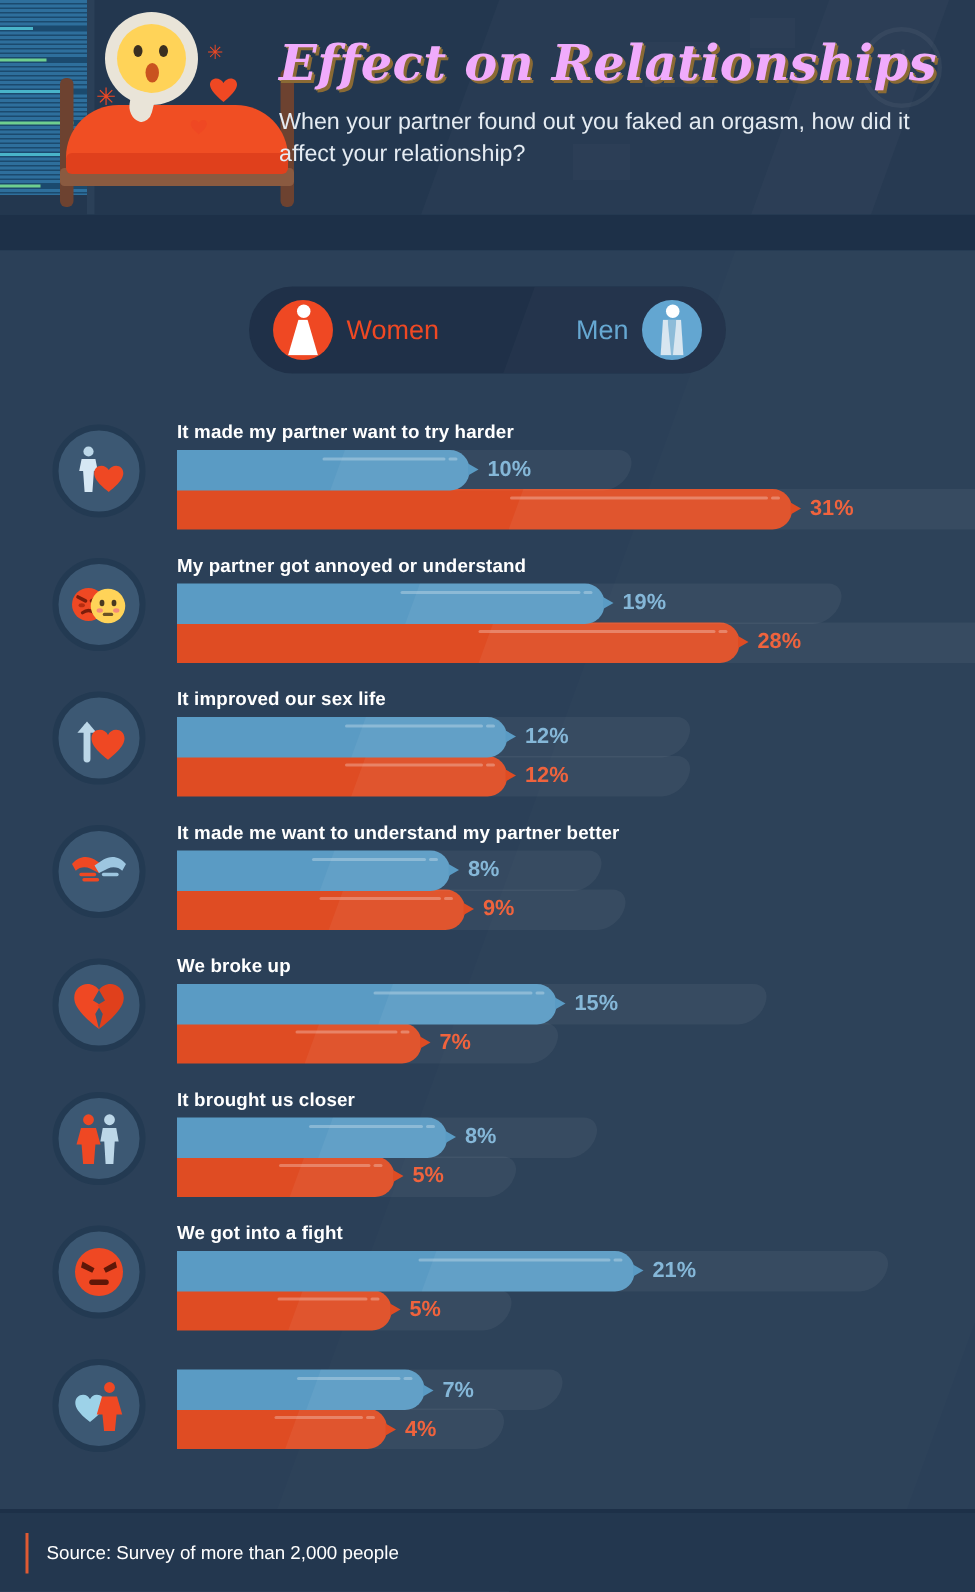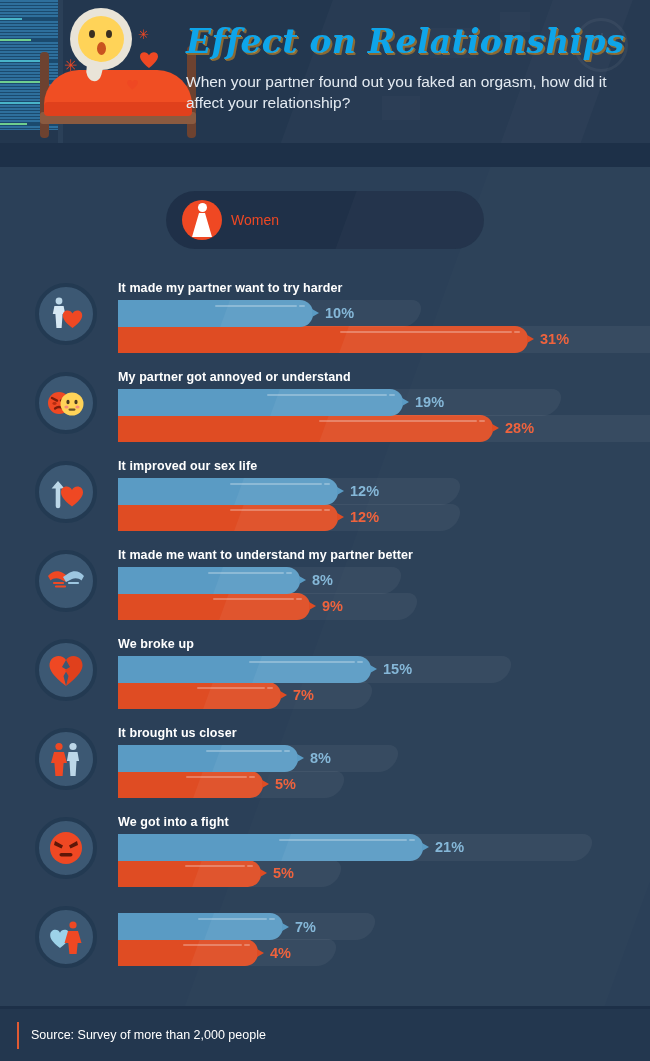--- a/index.html
+++ b/index.html
@@ -142,21 +142,21 @@
     font-size: 13px;
     line-height: 1;
   }
 
   .title-wrap { position: absolute; left: 186px; top: 22px; width: 430px; }
   .title {
     font-family: "DejaVu Serif", serif;
     font-style: italic;
     font-weight: bold;
     font-size: 33px;
-    color: #0ea5e9;
+    color: #f0abfc;
     letter-spacing: 0.3px;
     text-shadow: 2px 2px 0 #8a6a34, 1px 1px 0 #b08f4d;
     white-space: nowrap;
   }
   .subtitle {
     margin-top: 10px;
     font-size: 15.5px;
     color: #e4ebf2;
     line-height: 1.38;
     font-weight: 400;
@@ -229,21 +229,21 @@
     background: #d8e6f0;
     clip-path: polygon(20% 0%, 80% 0%, 88% 100%, 12% 100%);
   }
   .fig-suit:after {
     content: ""; position: absolute;
     left: 50%; top: 0; margin-left: -3px;
     width: 6px; height: 24px;
     background: #8dbcd9;
     clip-path: polygon(0% 0%, 100% 0%, 60% 100%, 40% 100%);
   }
-  .legend-label { font-size: 14px; font-weight: 400; }
+  .legend-label { font-size: 18px; font-weight: 400; }
   .legend-label.w { color: #ef4823; }
   .legend-label.m { color: #63a6d1; }
 
   
   .rows { position: relative; margin-top: 22px; }
   .row {
     position: relative;
     height: 89px;
     display: flex;
     align-items: center;
@@ -438,20 +438,27 @@
 
   <div class="legend">
     <div class="legend-sheen"></div>
     <div class="legend-side women">
       <div class="ico-circle w">
         <div class="fig-head"></div>
         <div class="fig-dress"></div>
       </div>
       <span class="legend-label w">Women</span>
     </div>
+    <div class="legend-side men">
+      <span class="legend-label m">Men</span>
+      <div class="ico-circle m">
+        <div class="fig-head"></div>
+        <div class="fig-suit"></div>
+      </div>
+    </div>
   </div>
 
   <div class="rows" id="rows">
       <div class="row">
         <div class="row-icon">
           <svg width="36" height="36" viewBox="0 0 36 36">
      <circle cx="11" cy="5" r="3.4" fill="#bcd7e8"></circle>
      <path d="M6.4 10 h9.2 l1.6 8 -2.6 0 -1 14 h-5.2 l-1 -14 -2.6 0 z" fill="#d6e8f4"></path>
      <path d="M24.5 32 C16 25.5 14.8 21.8 14.8 19.4 C14.8 16.3 17 14.5 19.6 14.5 C21.6 14.5 23.5 15.6 24.5 17.4 C25.5 15.6 27.4 14.5 29.4 14.5 C32 14.5 34.2 16.3 34.2 19.4 C34.2 21.8 33 25.5 24.5 32 Z" fill="#ef4823"></path>
    </svg>

